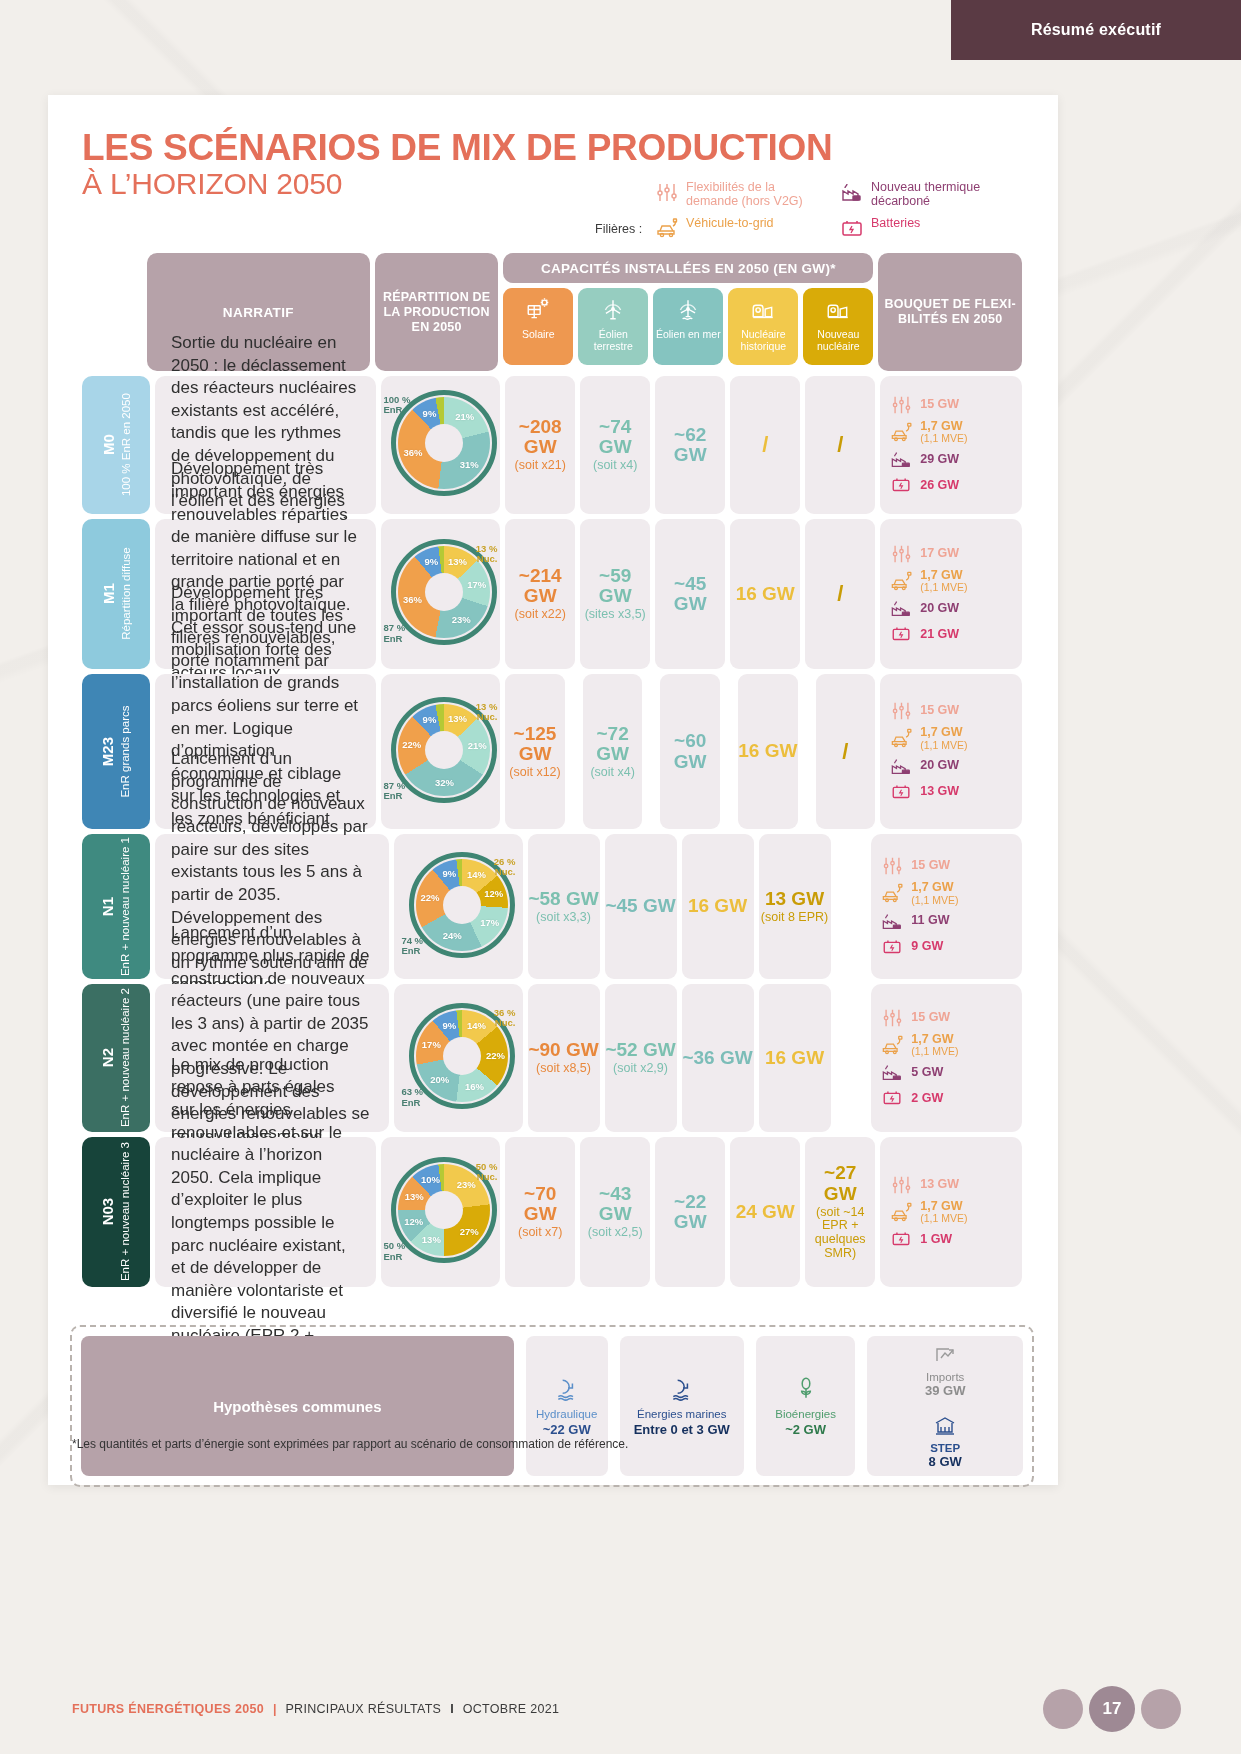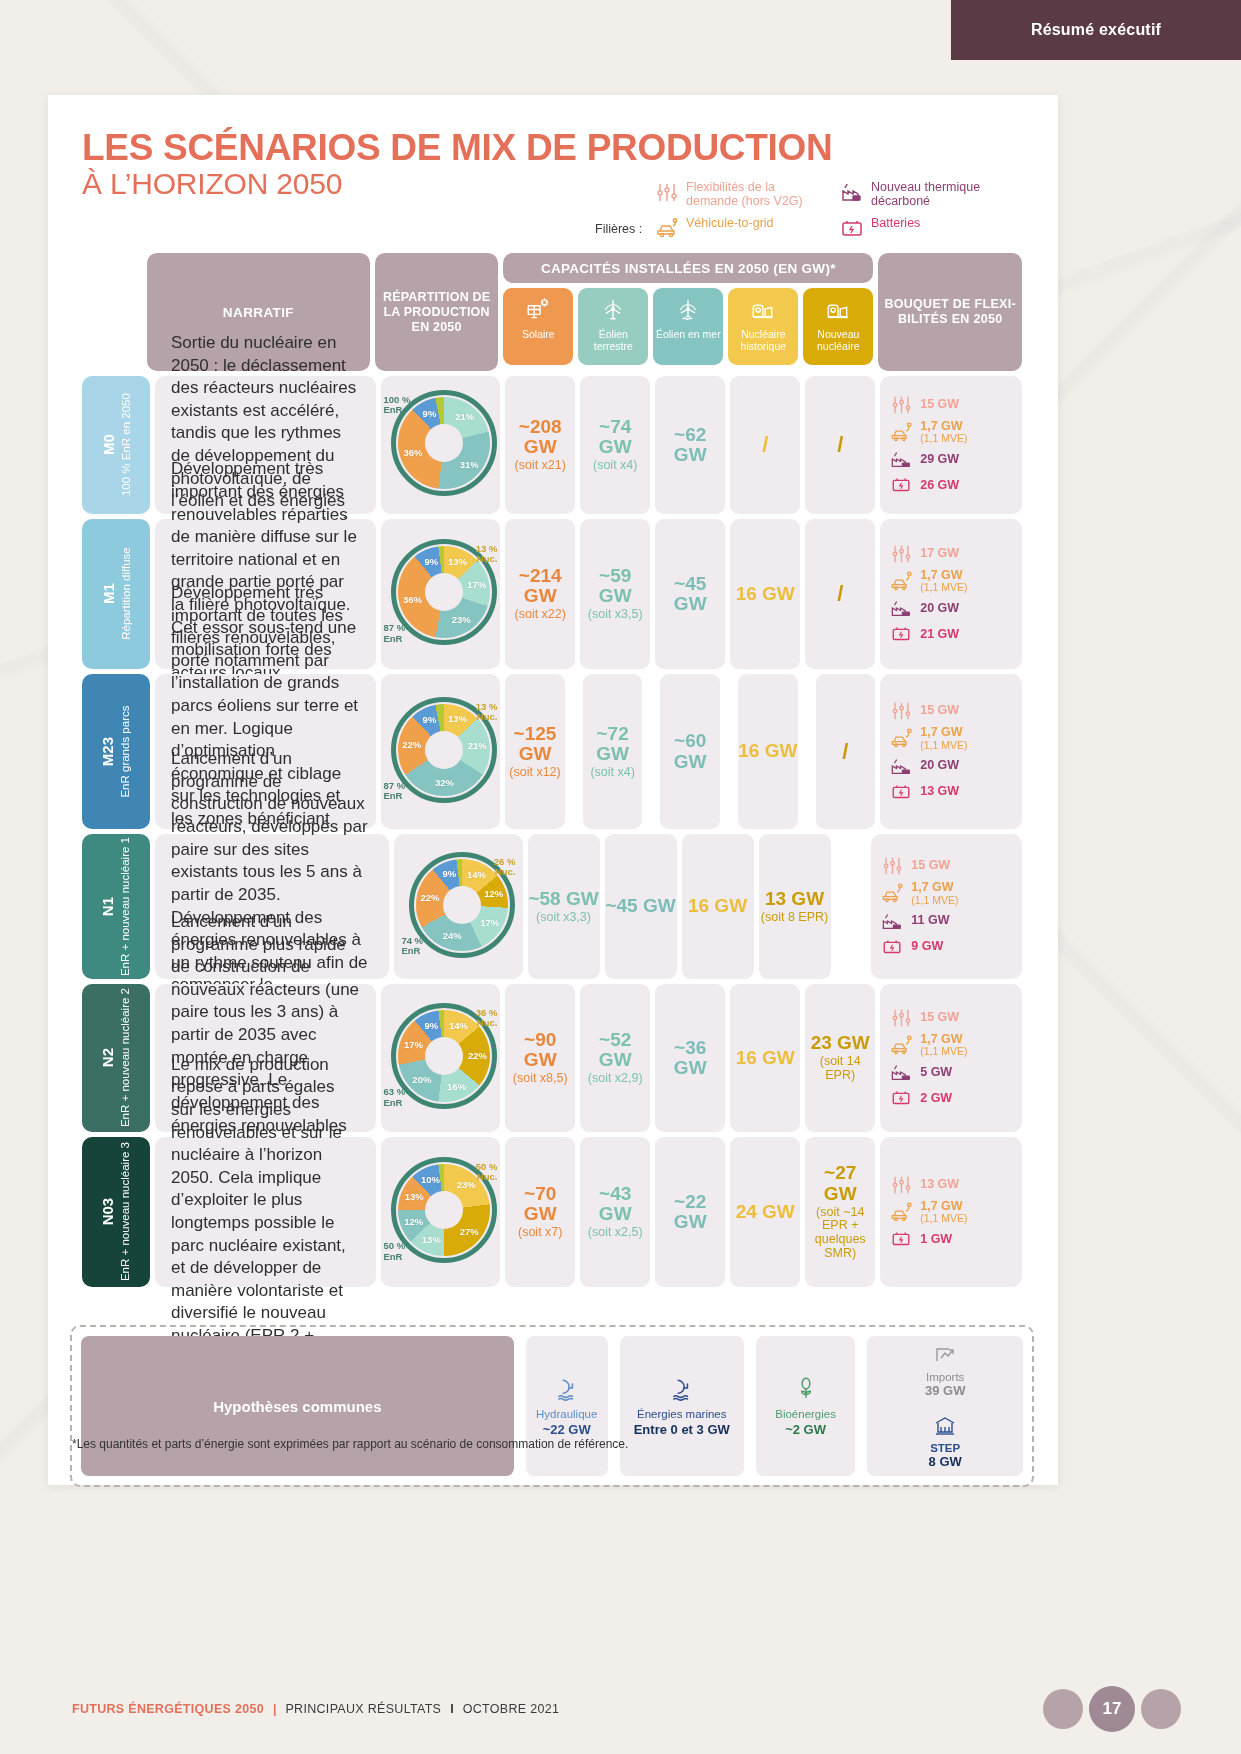--- a/index.html
+++ b/index.html
@@ -357,21 +357,21 @@
             <span class="corner tr">13 %<br>Nuc.</span>
           </div>
         </div>
         <div class="cap-block" style="display:flex;gap:5px;">
           <div class="val" style="color:#e8883c">
             <span class="big">~214 GW</span>
             <span class="soit">(soit x22)</span>
           </div>
           <div class="val" style="color:#7cc0b0">
             <span class="big">~59 GW</span>
-            <span class="soit">(soit x3,5)</span>
+            <span class="soit">(sites x3,5)</span>
           </div>
           <div class="val" style="color:#7cbdb8">
             <span class="big">~45 GW</span>
           </div>
           <div class="val" style="color:#ecbe3c">
             <span class="big">16 GW</span>
           </div>
           <div class="val" style="color:#c99c06">
             <span class="slash">/</span>
           </div>
@@ -621,24 +621,20 @@
           </div>
           <div class="val" style="color:#7cc0b0">
             <span class="big">~52 GW</span>
             <span class="soit">(soit x2,9)</span>
           </div>
           <div class="val" style="color:#7cbdb8">
             <span class="big">~36 GW</span>
           </div>
           <div class="val" style="color:#ecbe3c">
             <span class="big">16 GW</span>
-          </div>
-          <div class="val" style="color:#c99c06">
-            <span class="big">23 GW</span>
-            <span class="soit">(soit 14 EPR)</span>
           </div>
         </div>
         <div class="bouq">
           <div class="bq-row">
             <span class="bq-ico"><svg viewBox="0 0 24 24" width="23" height="22" fill="none" stroke="#efa495" stroke-width="1.5">
                 <line x1="5" y1="3" x2="5" y2="10"></line>
                 <line x1="5" y1="14" x2="5" y2="21"></line>
                 <circle cx="5" cy="12" r="1.9"></circle>
                 <line x1="12" y1="3" x2="12" y2="7"></line>
                 <line x1="12" y1="11" x2="12" y2="21"></line>

